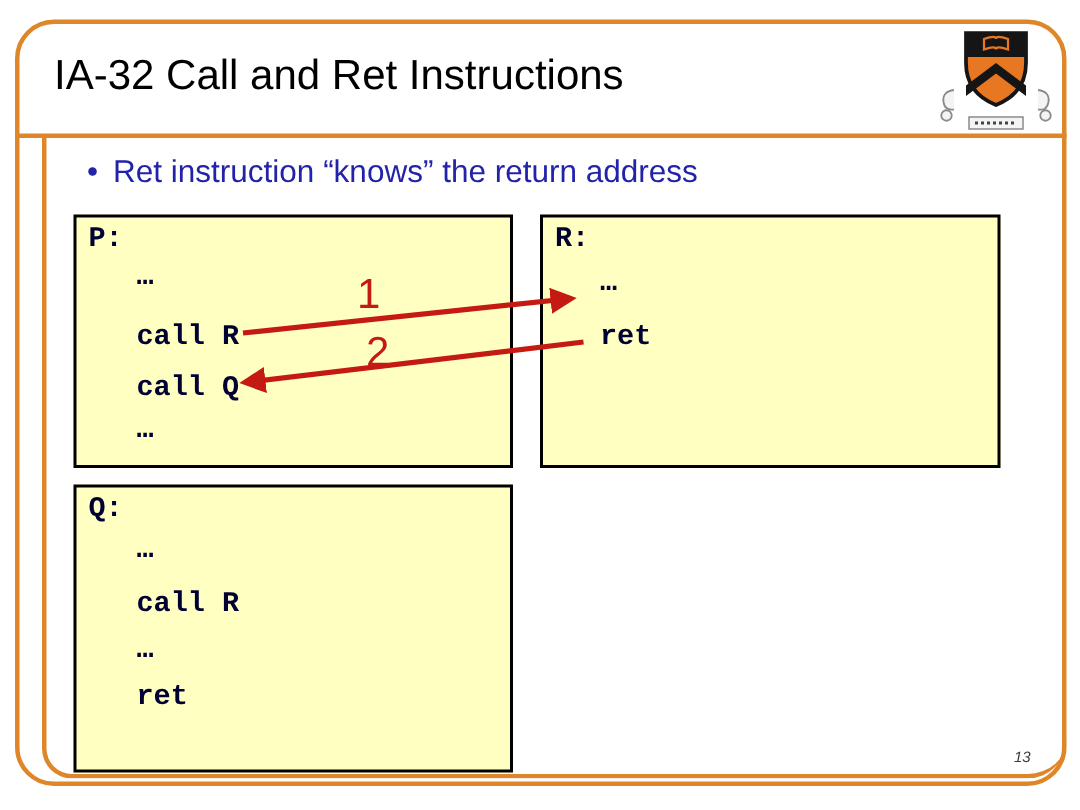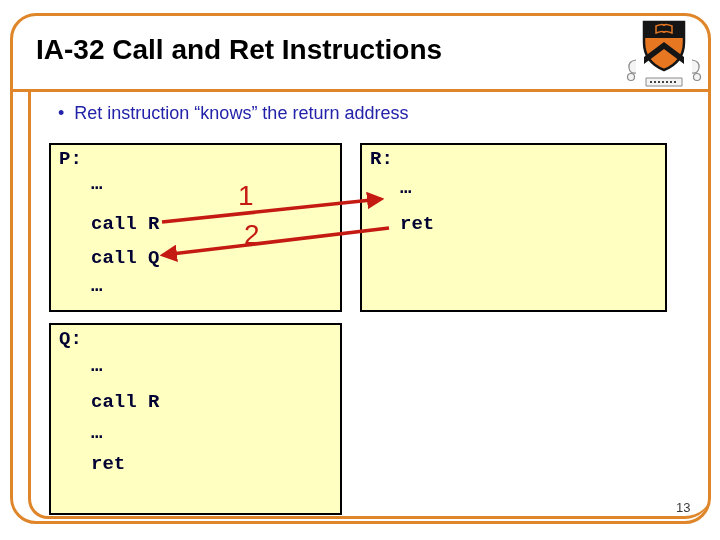--- a/index.html
+++ b/index.html
@@ -18,27 +18,27 @@
   }
   .inner-accent{
     position:absolute;left:28px;top:91px;width:683px;height:428px;
     box-sizing:border-box;
     border-left:3px solid #de8629;border-bottom:3px solid #de8629;
     border-bottom-left-radius:20px;border-bottom-right-radius:26px;
   }
   
   .slide-title{
     position:absolute;left:36px;top:34px;margin:0;
-    font-size:28px;font-weight:bold;color:#000000;letter-spacing:0px;
+    font-size:28px;font-weight:normal;color:#000000;letter-spacing:0px;
     white-space:nowrap;
   }
   .logo{position:absolute;left:622px;top:16px;}
   
   .bullet-line{
-    position:absolute;left:58px;top:103px;font-size:18px;color:#2323aa;
+    position:absolute;left:58px;top:103px;font-size:21px;color:#2323aa;
     white-space:nowrap;
   }
   .bullet-line .marker{margin-right:10px;}
   
   .codebox{
     position:absolute;background:#ffffc2;border:2px solid #000000;
     box-sizing:border-box;
     font-family:"Liberation Mono",monospace;font-weight:bold;
     font-size:19px;color:#000033;z-index:1;
   }
@@ -55,21 +55,21 @@
   
   .arrow-layer{position:absolute;left:0;top:0;z-index:2;pointer-events:none;}
   .arrow-num{
     position:absolute;z-index:3;color:#c41a12;font-size:28px;line-height:1;
     font-family:"Liberation Sans",sans-serif;
   }
   .arrow-num-1{left:238px;top:182px;}
   .arrow-num-2{left:244px;top:221px;}
   
   .page-number{
-    position:absolute;left:676px;top:500px;font-size:13px;color:#3a3a3a;
+    position:absolute;left:676px;top:500px;font-size:10px;color:#3a3a3a;font-style:italic;
   }
 </style>
 </head>
 <body>
 
 <div class="outer-frame"></div>
 <div class="inner-accent"></div>
 <div class="title-divider"></div>
 
 <h1 class="slide-title">IA-32 Call and Ret Instructions</h1>

